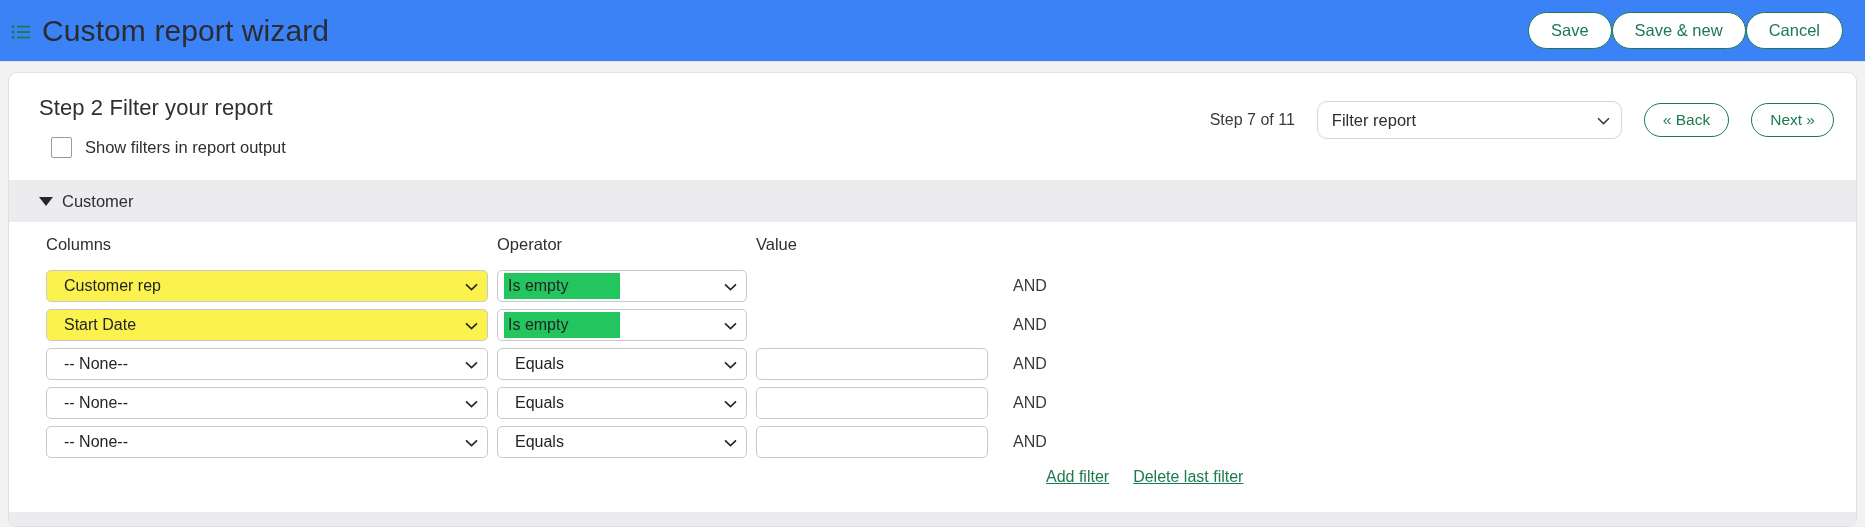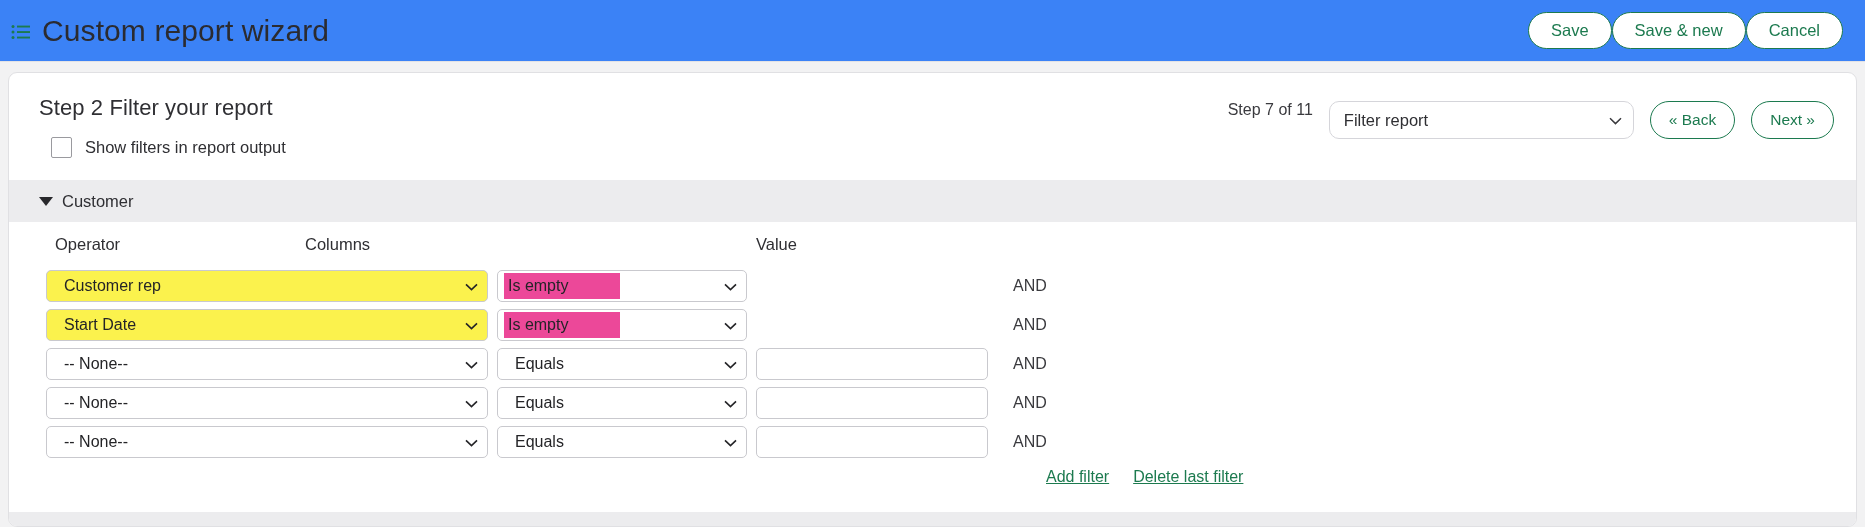--- a/index.html
+++ b/index.html
@@ -107,21 +107,22 @@
     cursor: pointer;
   }
   .check-label {
     font-size: 16.5px;
     color: #2f2f33;
   }
 
   .step-nav {
     margin-left: auto;
     display: flex;
-    gap: 16px;
+    align-items: center;
+    gap: 22px;
     padding-top: 6px;
   }
   .step-counter {
     font-size: 16px;
     color: #3a3a3e;
     white-space: nowrap;
   }
   .select-box {
     position: relative;
     border: 1px solid #d5d5da;
@@ -221,21 +222,21 @@
     position: absolute;
     right: 9px; top: 50%;
     transform: translateY(-50%);
     pointer-events: none;
   }
   
   .fld.hl-full { background: #fbf24d; }
   .fld.hl-full .txt { background: transparent; }
   
   .fld.hl-text .txt {
-    background: #ec4899;
+    background: #22c55e;
     padding-top: 4px; padding-bottom: 4px;
     margin-left: 6px;
     padding-left: 4px;
     padding-right: 52px;
   }
   .text-input {
     height: 32px;
     width: 100%;
     border: 1px solid #c9c9ce;
     border-radius: 5px;
@@ -325,22 +326,22 @@
     </div>
 
     <div class="section-band">
       <span class="caret"></span>
       <span class="section-name">Customer</span>
     </div>
 
     <div class="filters">
 
       <div class="grid-head">
+        <div class="hcell col-columns">Columns</div>
         <div class="hcell col-operator">Operator</div>
-        <div class="hcell col-columns">Columns</div>
         <div class="hcell col-value">Value</div>
         <div class="hcell col-and"></div>
       </div>
 
       <div class="filter-row">
         <div class="col-columns">
           <div class="fld hl-full">
             <span class="txt">Customer rep</span>
             <span class="chev">
               <svg width="13" height="8" viewBox="0 0 13 8">

